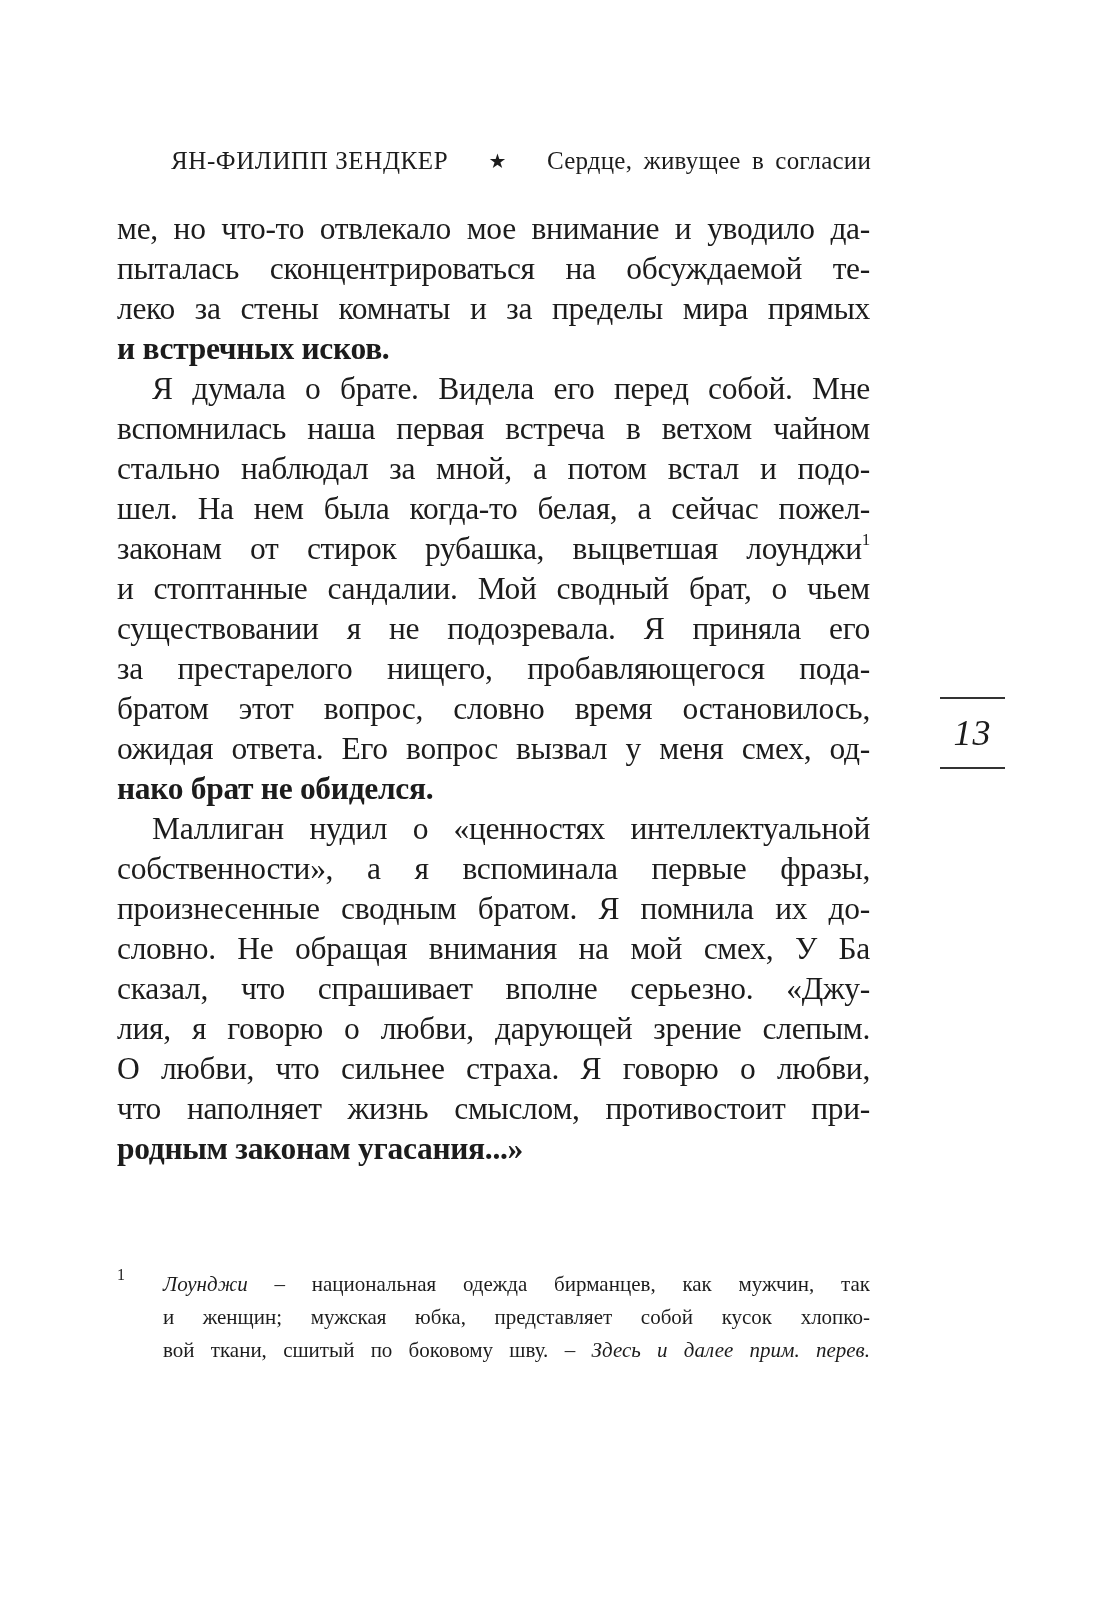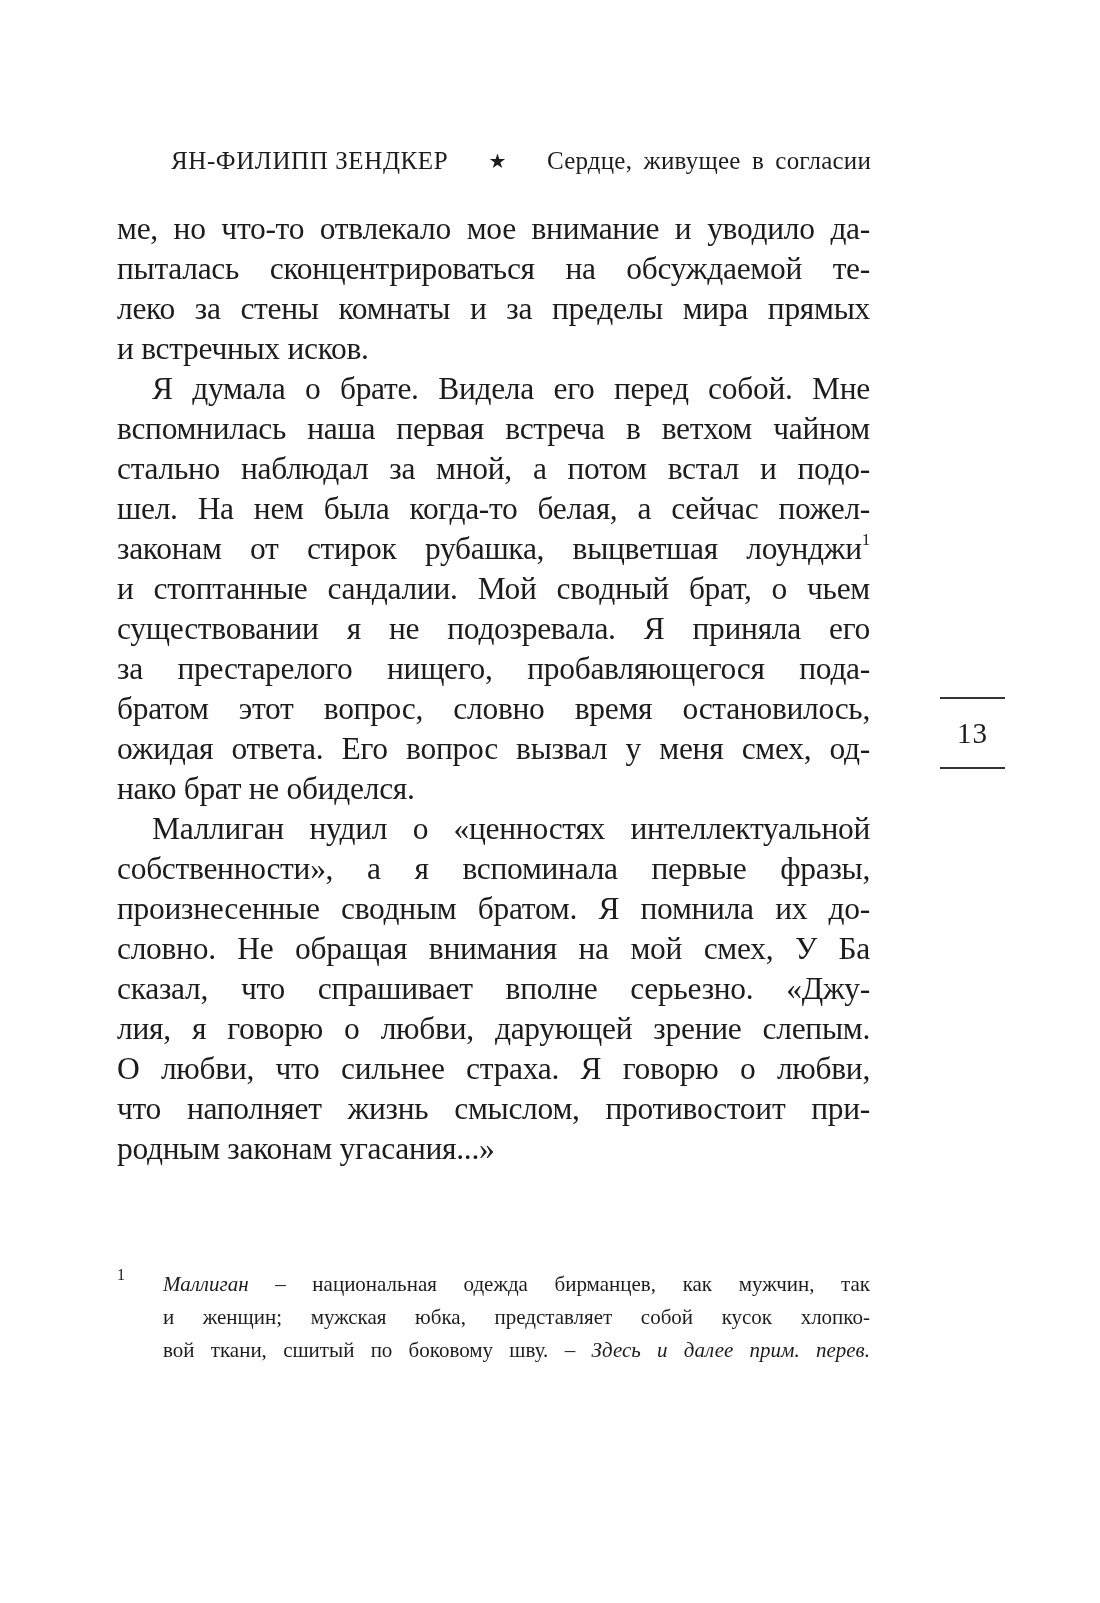--- a/index.html
+++ b/index.html
@@ -48,20 +48,21 @@
     .line {
       height: 40px;
       line-height: 40px;
       white-space: nowrap;
       text-align: justify;
       text-align-last: justify;
       letter-spacing: -0.3px;
     }
     .line.last {
       text-align-last: left;
+      font-weight: bold;
     }
     .line.indent {
       padding-left: 35px;
     }
     sup.fn-ref {
       font-size: 17px;
       line-height: 0;
       vertical-align: 14px;
     }
     .page-number-box {
@@ -70,23 +71,24 @@
       top: 697px;
       width: 65px;
       height: 68px;
       border-top: 2px solid #333333;
       border-bottom: 2px solid #333333;
       display: flex;
       align-items: center;
       justify-content: center;
     }
     .page-number {
-      font-size: 29px;
+      font-size: 36px;
       line-height: 40px;
       letter-spacing: 1px;
+      font-style: italic;
     }
     .footnote {
       position: absolute;
       left: 117px;
       top: 1268px;
       width: 753px;
       font-size: 21px;
     }
     .footnote .fn-mark {
       position: absolute;
@@ -155,19 +157,19 @@
     </div>
   </div>
 
   <div class="page-number-box">
     <span class="page-number">13</span>
   </div>
 
   <div class="footnote">
     <span class="fn-mark">1</span>
     <div class="fn-body">
-      <div class="fn-line"><i>Маллиган</i><span> – национальная одежда бирманцев, как мужчин, так</span></div>
+      <div class="fn-line"><i>Лоунджи</i><span> – национальная одежда бирманцев, как мужчин, так</span></div>
       <div class="fn-line">и женщин; мужская юбка, представляет собой кусок хлопко-</div>
       <div class="fn-line"><span>вой ткани, сшитый по боковому шву. – </span><i>Здесь и далее прим. перев.</i></div>
     </div>
   </div>
 
 </div>
 
 </body></html>

